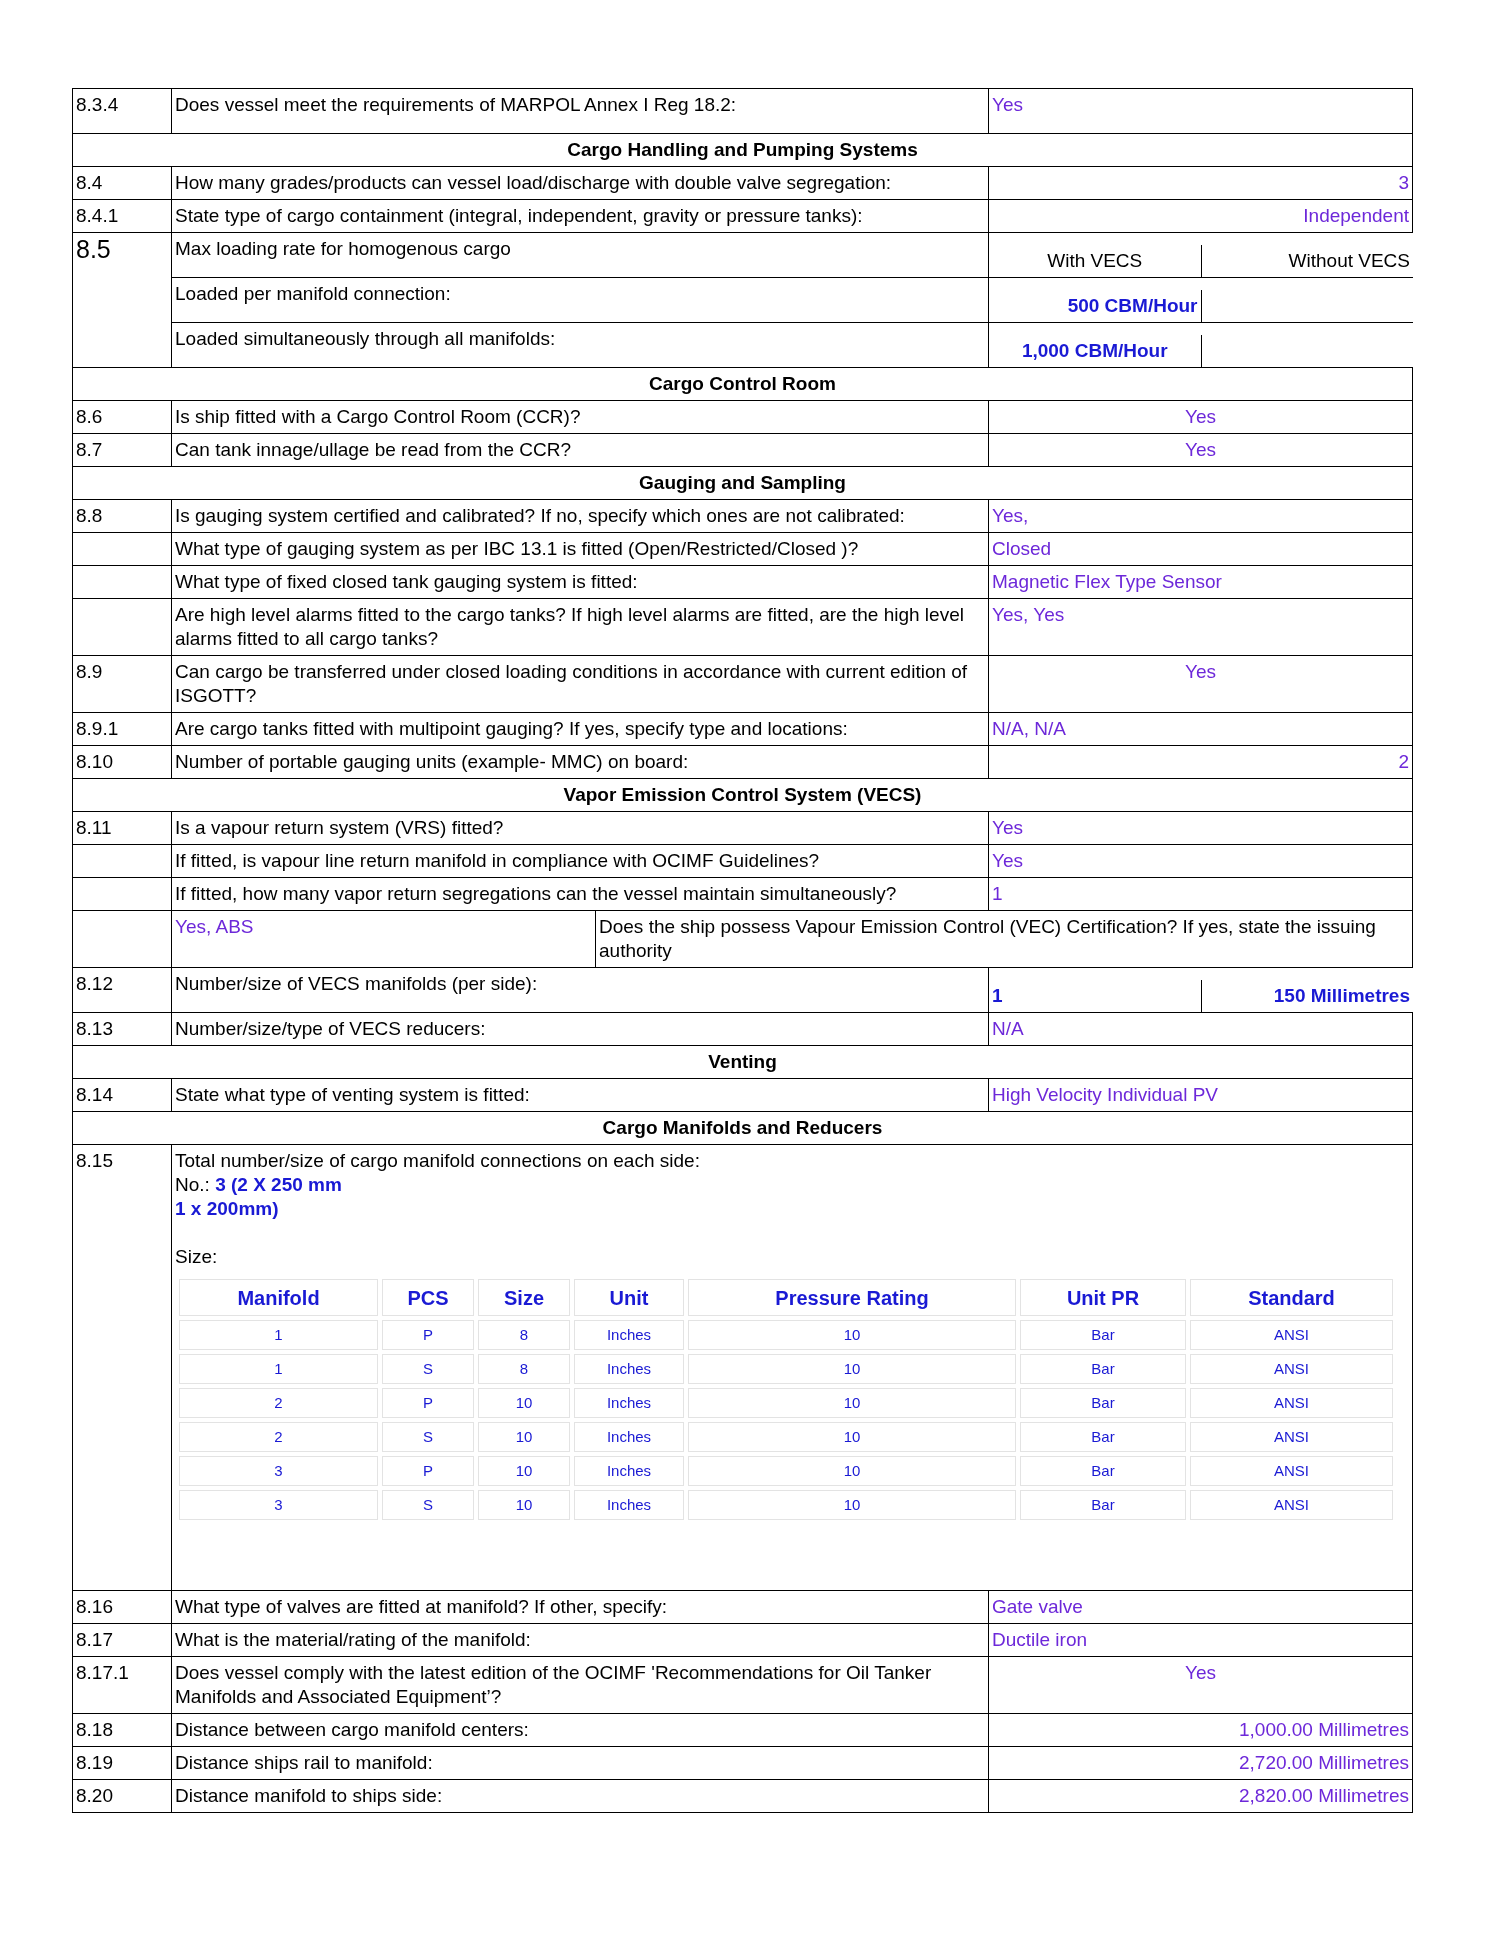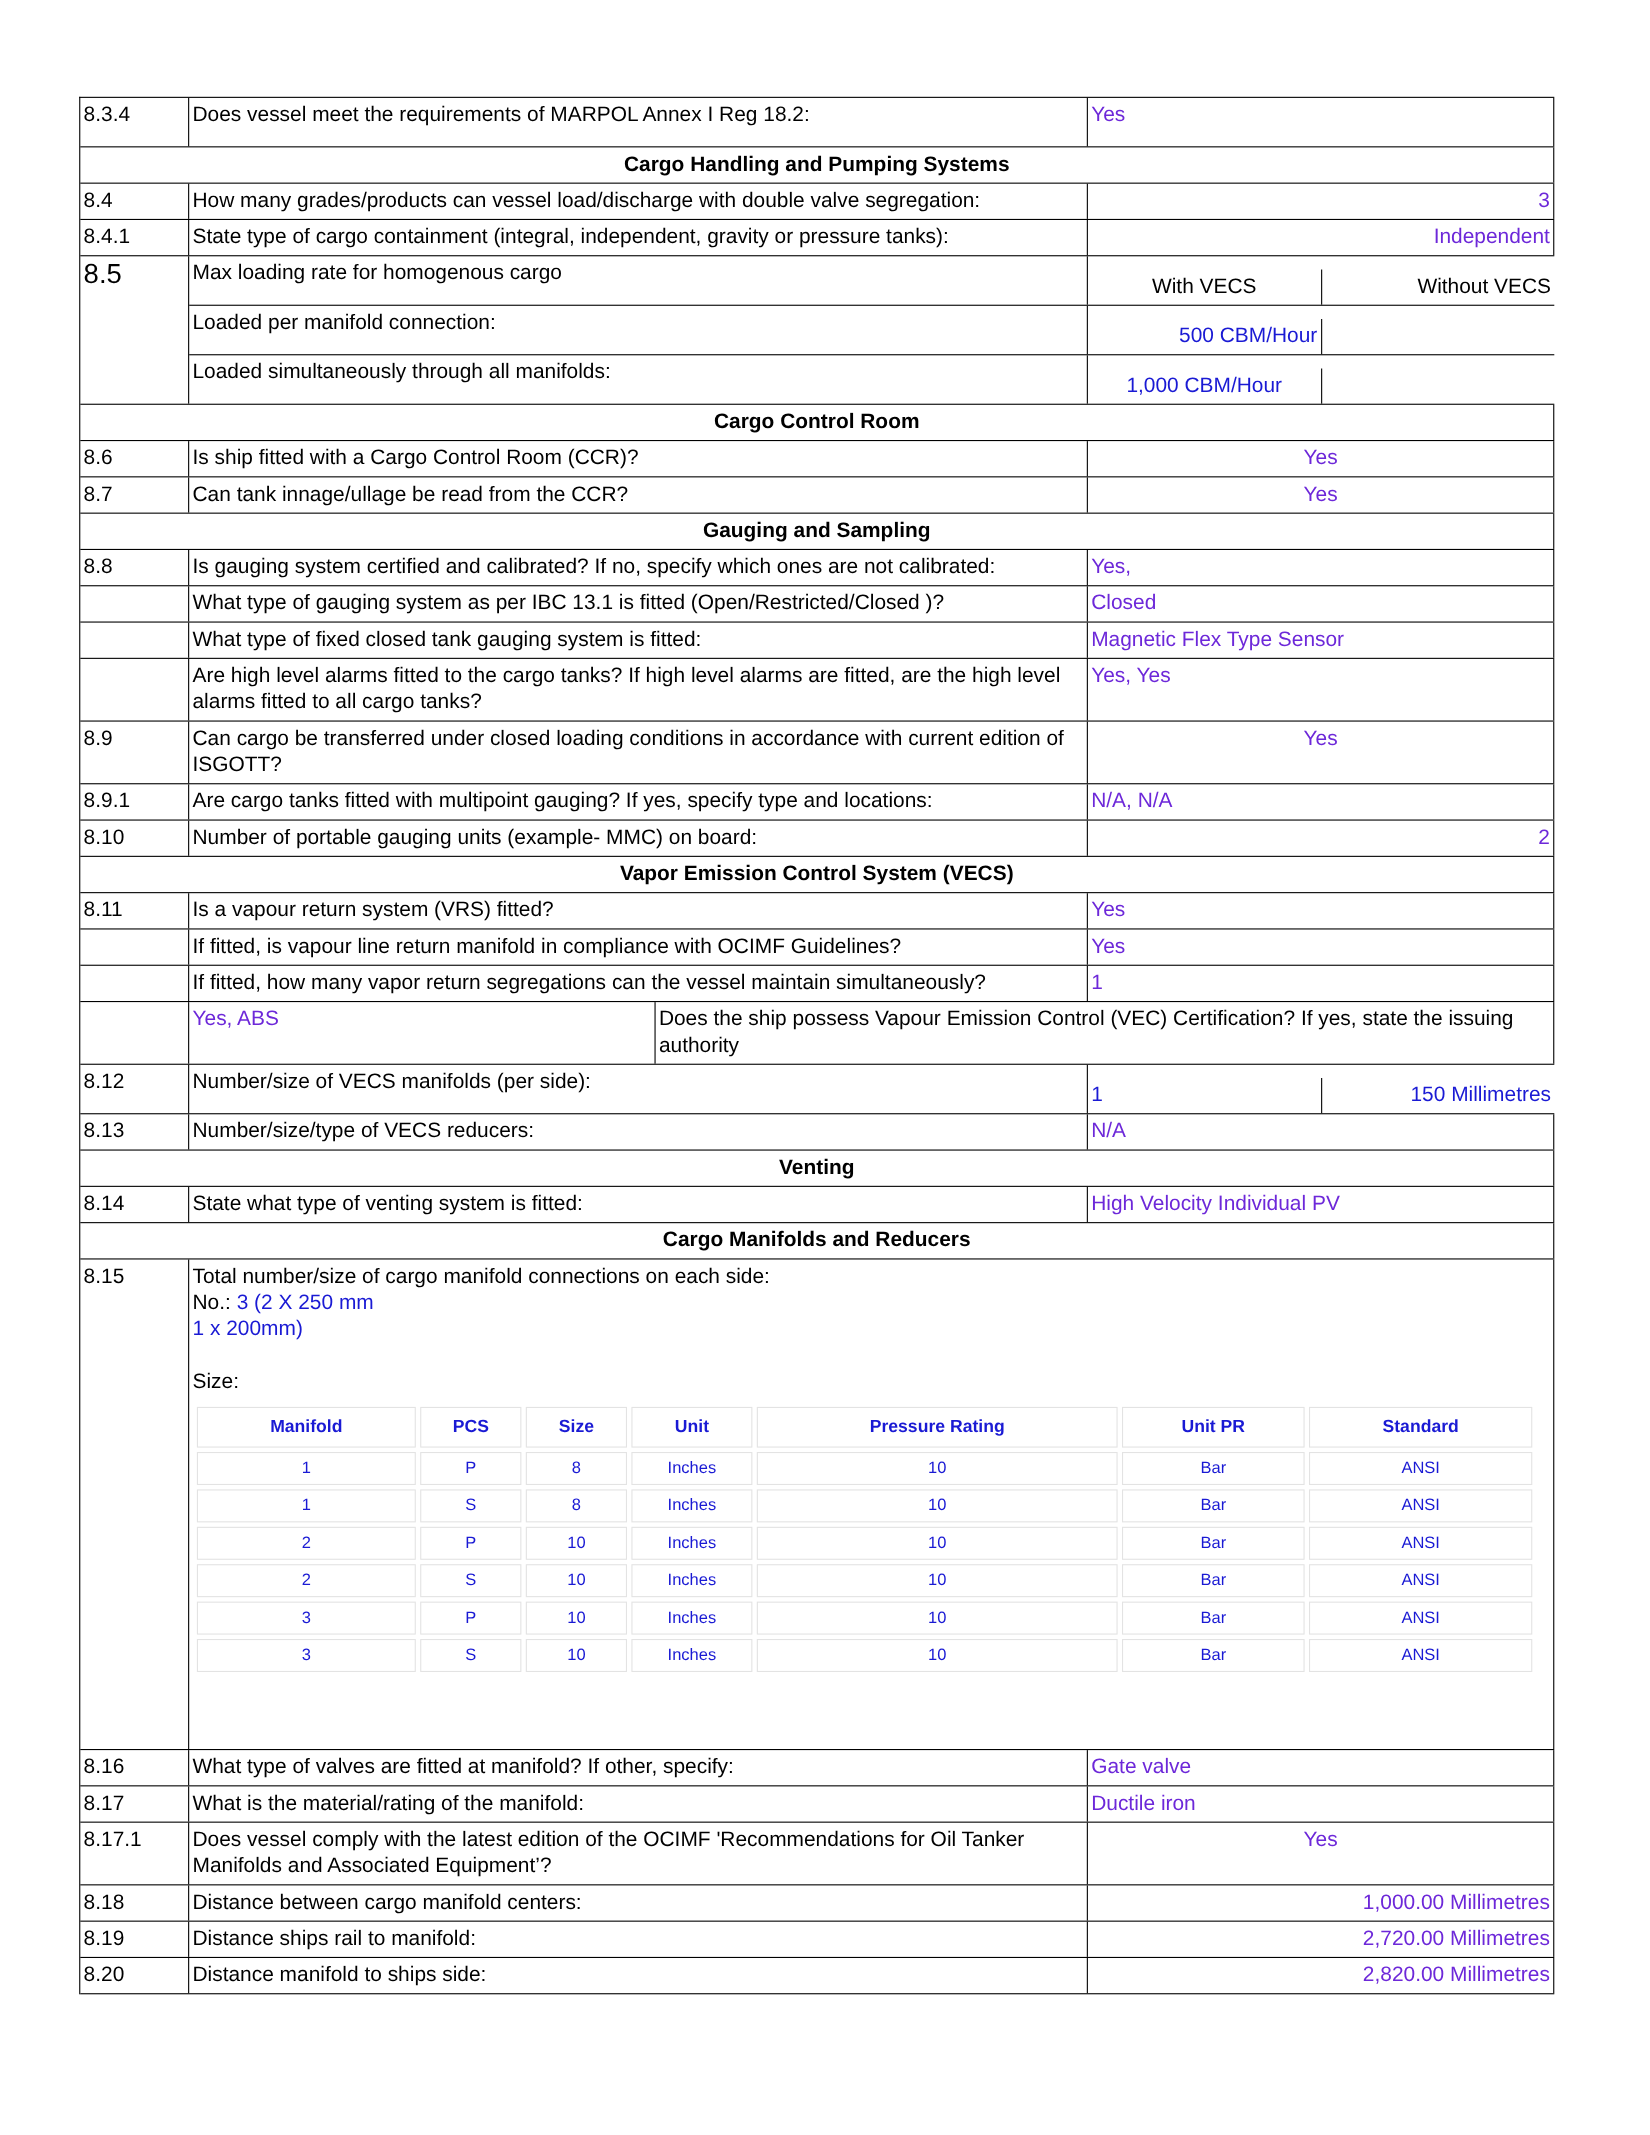--- a/index.html
+++ b/index.html
@@ -10,24 +10,24 @@
   .num{width:99px;flex:none;}
   .q{width:817px;flex:none;}
   .a{flex:1;color:#6d28d9;}
   .a.right{text-align:right;}
   .a.center{text-align:center;}
   .sec{font-weight:bold;padding:4px 3px;border-right:1.5px solid #000;flex:1;text-align:center;}
   .split{flex:1;display:flex;margin-top:12px;}
   .split .h{flex:1;border-right:1.5px solid #000;padding:4px 3px;text-align:center;}
   .split .h:last-child{border-right:none;text-align:right;}
   .nob{border-bottom:none;}
-  .blue{color:#1a1ad4;}
+  .blue{color:#1a1ad4;font-weight:bold;}
   .mtable{border-collapse:separate;border-spacing:4px;margin-top:6px;width:1222px;}
   .mtable th,.mtable td{border:1.5px solid #e3e3e3;text-align:center;color:#1a1ad4;}
-  .mtable th{font-weight:bold;font-size:16px;height:33px;}
+  .mtable th{font-weight:bold;font-size:20px;height:33px;}
   .mtable td{font-size:15px;height:26px;}
 </style>
 </head>
 <body>
 
 <div class="sheet">
 
   <div class="row" style="height:44px">
     <div class="c num">8.3.4</div>
     <div class="c q">Does vessel meet the requirements of MARPOL Annex I Reg 18.2:</div>

